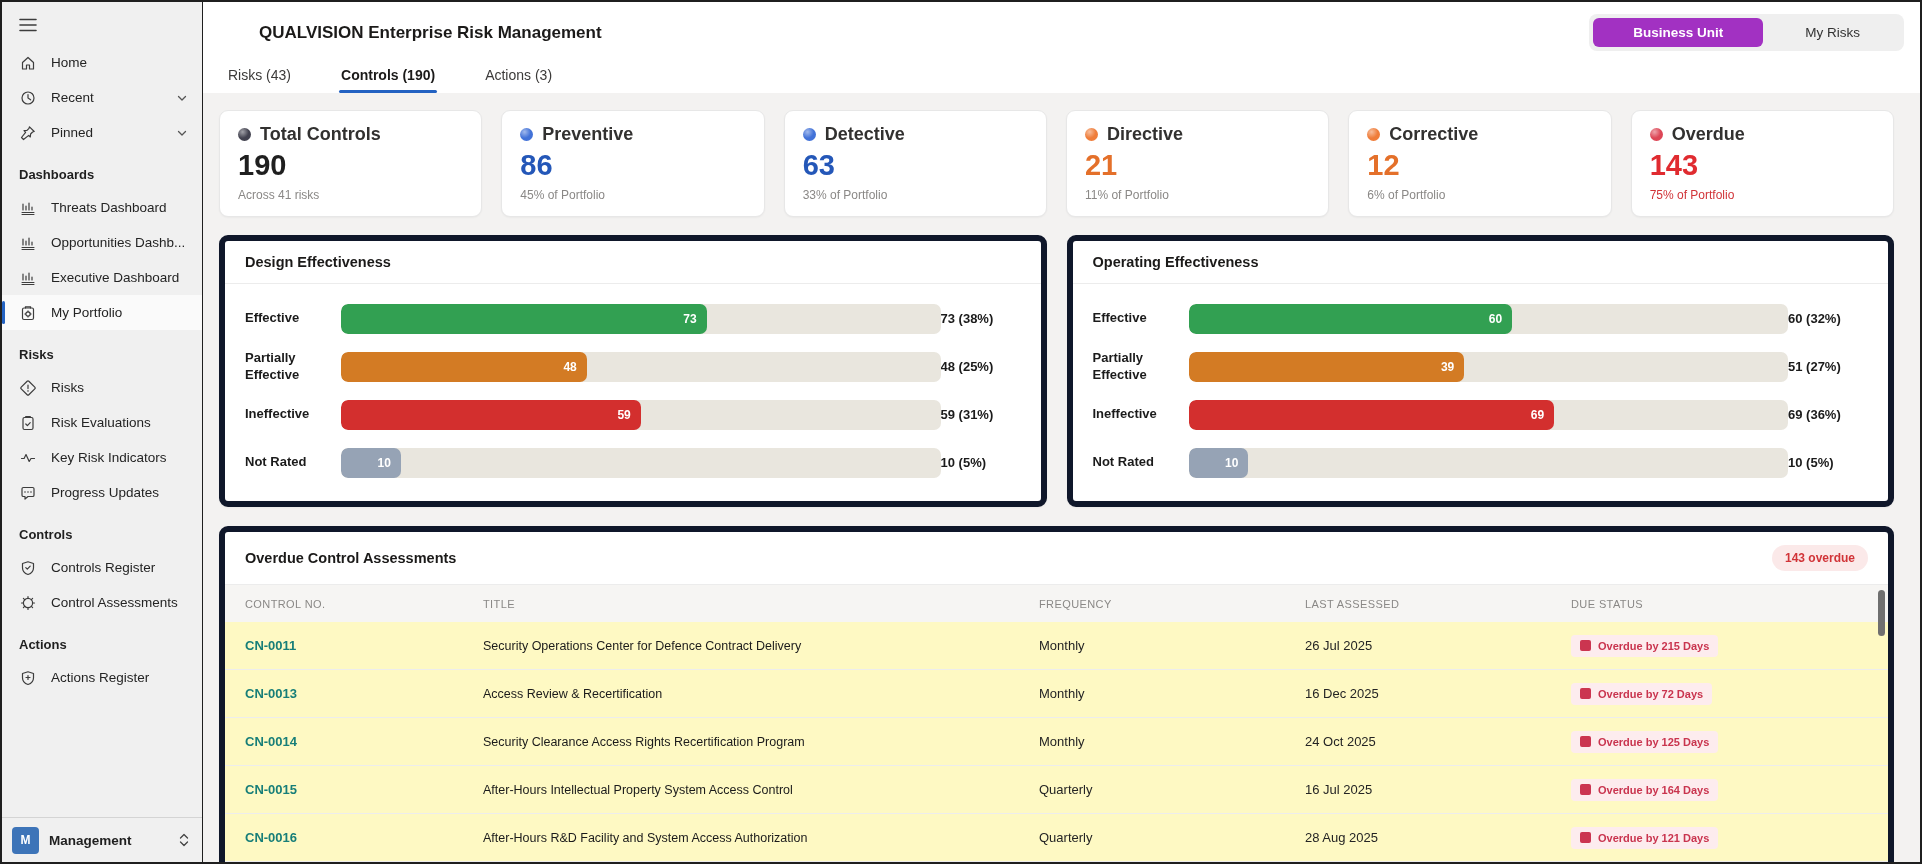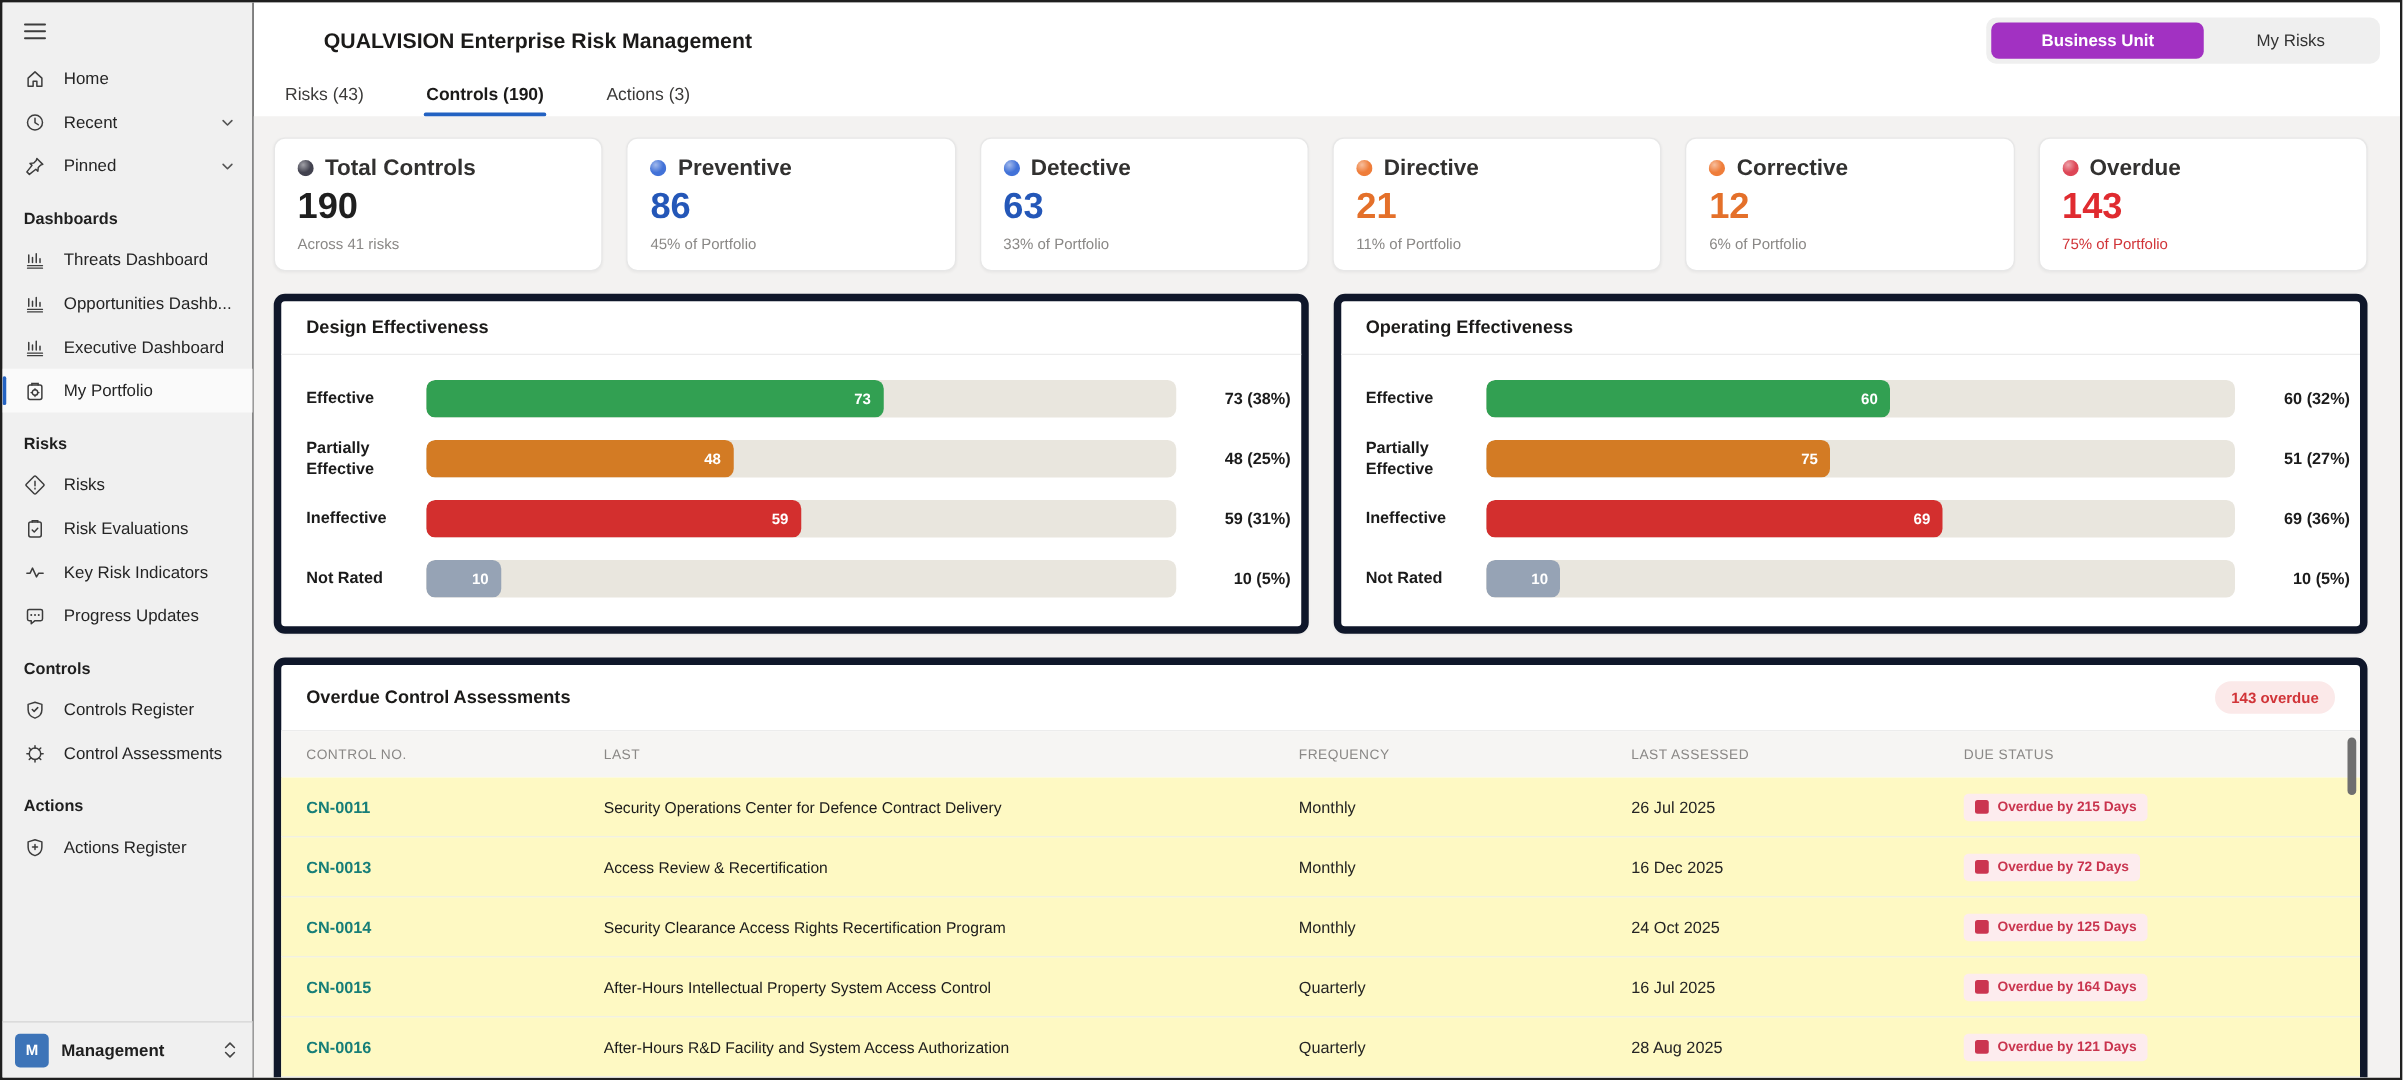--- a/index.html
+++ b/index.html
@@ -83,21 +83,21 @@
   .chart-body { padding:16px 8px 18px 20px; }
   .chart-row { display:grid; grid-template-columns:96px 1fr 92px; align-items:center; margin-bottom:11px; min-height:37px; }
   .chart-row:last-child { margin-bottom:2px; }
   .chart-cat { font-size:13px; font-weight:bold; color:#1b1b1b; line-height:1.25; padding-right:8px; }
   .bar-track { position:relative; height:30px; border-radius:7px; background:var(--track); overflow:hidden; }
   .bar-fill {
     position:absolute; left:0; top:0; bottom:0; border-radius:7px;
     display:flex; align-items:center; justify-content:flex-end;
     color:#fff; font-size:12px; font-weight:bold; padding-right:10px;
   }
-  .chart-rlabel { font-size:13px; font-weight:bold; color:#1b1b1b; text-align:right; }
+  .chart-rlabel { font-size:13px; font-weight:bold; color:#1b1b1b; }
   
   .table-panel { margin-top:19px; flex:1; position:relative; }
   .oca-badge {
     background:#fbe9e9; color:var(--overdue_red); font-size:12px; font-weight:bold;
     padding:6px 13px; border-radius:13px;
   }
   .tbl-header {
     display:grid; grid-template-columns:238px 556px 266px 266px 1fr;
     background:#f6f5f3; padding:0 20px; height:37px; align-items:center;
   }
@@ -406,21 +406,21 @@
             <div class="chart-row">
               <span class="chart-cat">Effective</span>
               <div class="bar-track">
                   <div class="bar-fill" style="width: 54%; background-color: rgb(50, 160, 82);">60</div>
                 </div>
               <span class="chart-rlabel">60 (32%)</span>
             </div>
             <div class="chart-row">
               <span class="chart-cat">Partially Effective</span>
               <div class="bar-track">
-                  <div class="bar-fill" style="width: 46%; background-color: rgb(211, 123, 36);">75</div>
+                  <div class="bar-fill" style="width: 46%; background-color: rgb(211, 123, 36);">39</div>
                 </div>
               <span class="chart-rlabel">51 (27%)</span>
             </div>
             <div class="chart-row">
               <span class="chart-cat">Ineffective</span>
               <div class="bar-track">
                   <div class="bar-fill" style="width: 61%; background-color: rgb(211, 47, 46);">69</div>
                 </div>
               <span class="chart-rlabel">69 (36%)</span>
             </div>
@@ -435,21 +435,21 @@
         </div>
       </div>
 
       <div class="panel table-panel">
         <div class="panel-header">
           <span class="panel-title">Overdue Control Assessments</span>
           <span class="oca-badge">143 overdue</span>
         </div>
         <div class="tbl-header">
           <span>CONTROL NO.</span>
-          <span>LAST</span>
+          <span>TITLE</span>
           <span>FREQUENCY</span>
           <span>LAST ASSESSED</span>
           <span>DUE STATUS</span>
         </div>
 
         <div class="tbl-row">
           <span class="cn-link">CN-0011</span>
           <span class="cell-title">Security Operations Center for Defence Contract Delivery</span>
           <span class="cell-plain">Monthly</span>
           <span class="cell-plain">26 Jul 2025</span>

